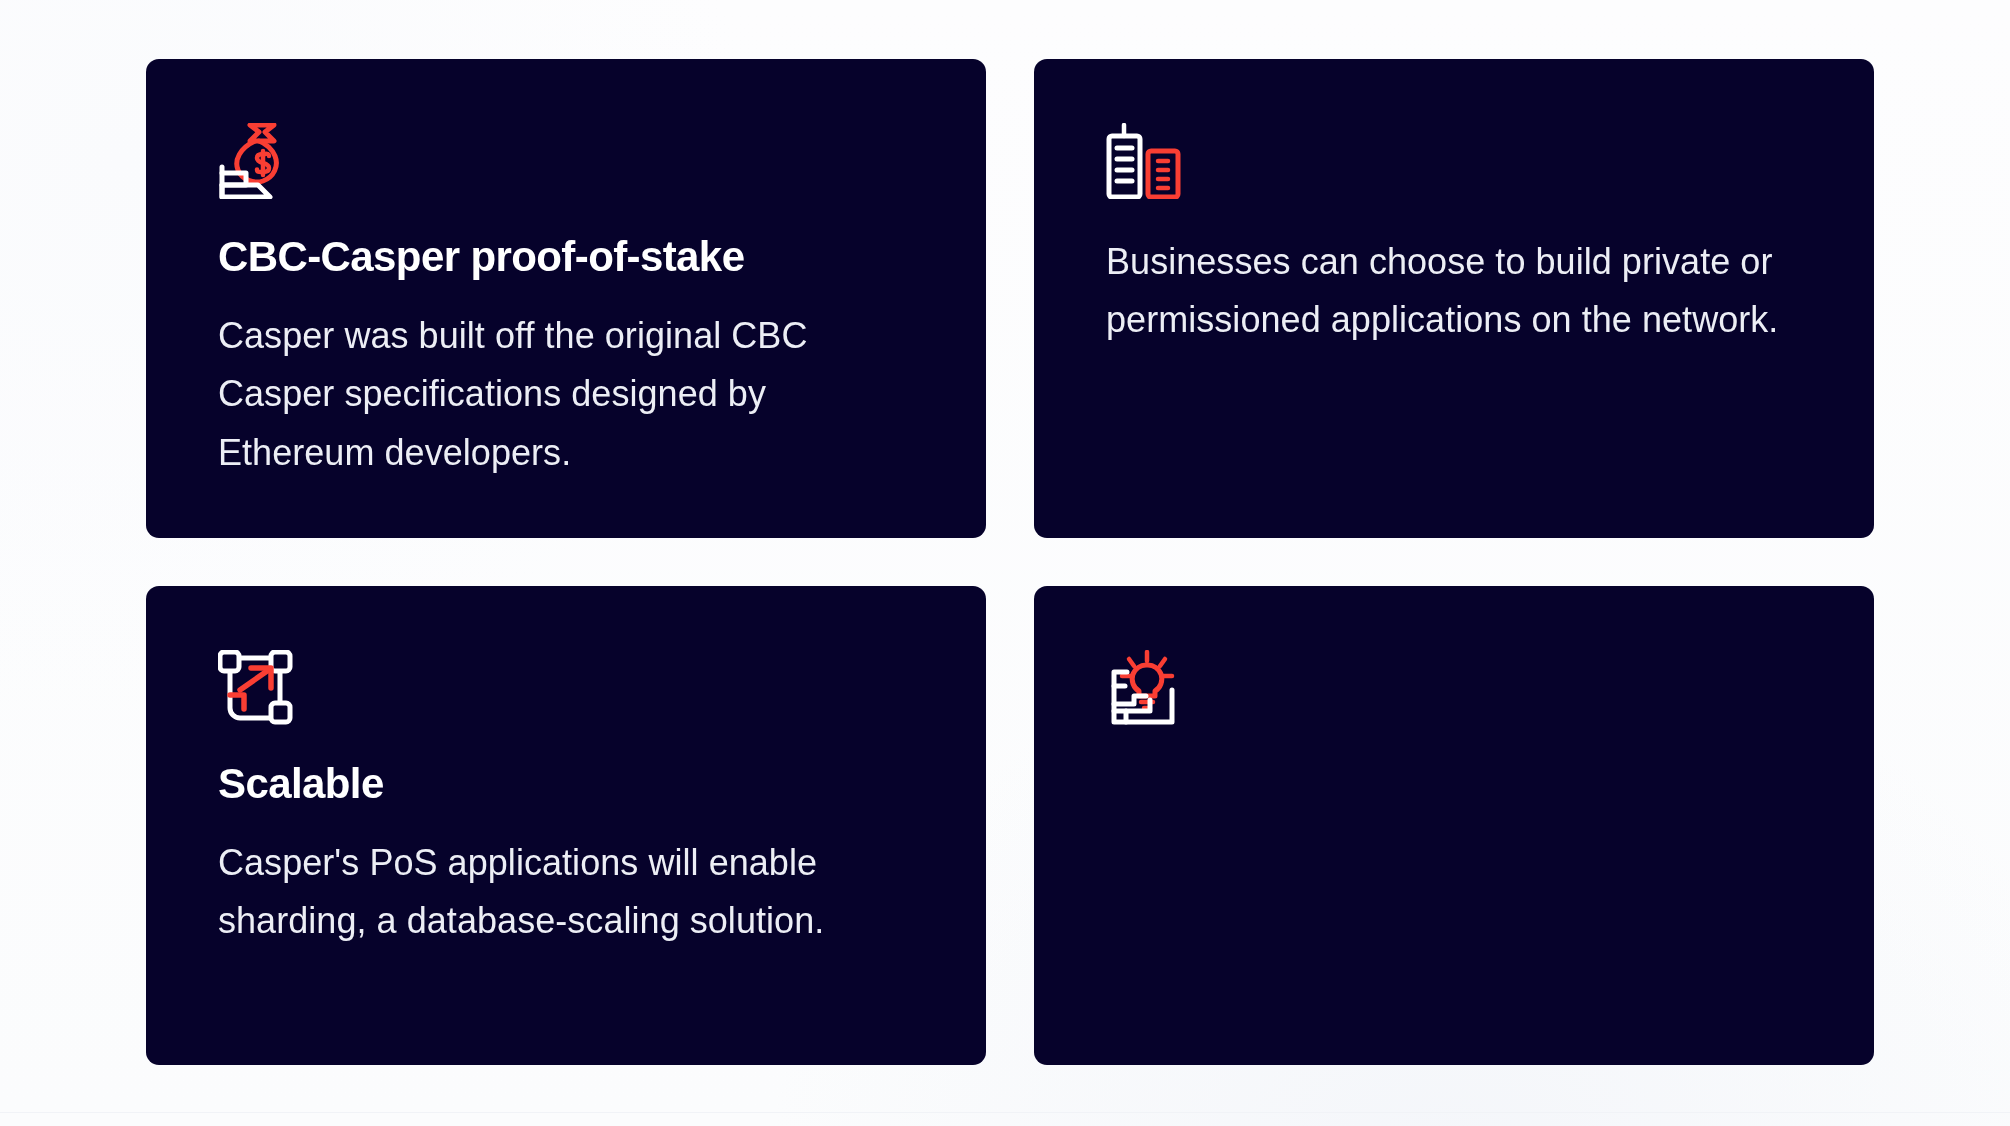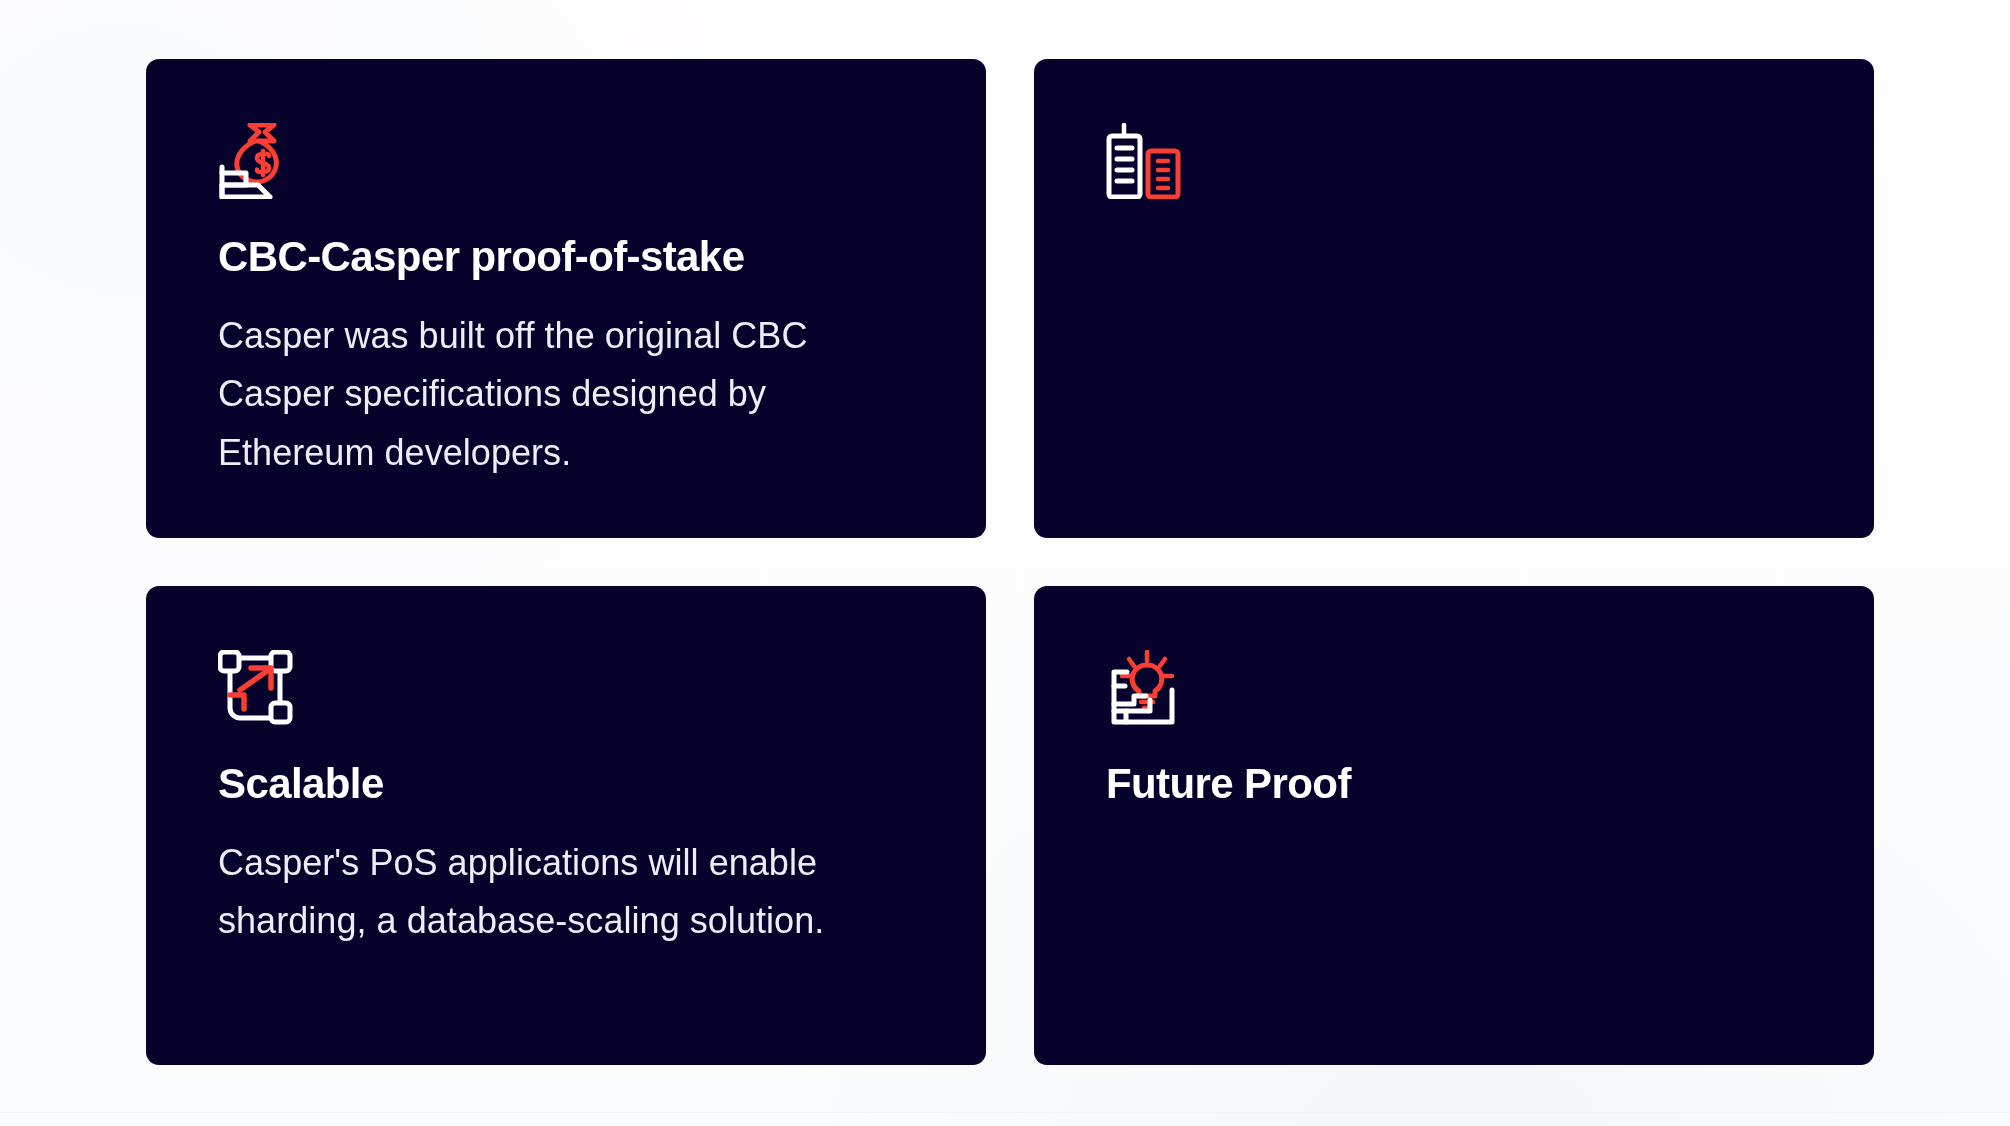--- a/index.html
+++ b/index.html
@@ -124,20 +124,21 @@
         <path d="M11 47 L26 47" stroke="#ffffff" stroke-width="5" stroke-linecap="round"></path>
         <path d="M11 58 L26 58" stroke="#ffffff" stroke-width="5" stroke-linecap="round"></path>
 
         <rect x="42" y="28" width="30" height="46" rx="3" stroke="#f93e33" stroke-width="5"></rect>
         <path d="M52 38 L62 38" stroke="#f93e33" stroke-width="4.5" stroke-linecap="round"></path>
         <path d="M52 47 L62 47" stroke="#f93e33" stroke-width="4.5" stroke-linecap="round"></path>
         <path d="M52 56 L62 56" stroke="#f93e33" stroke-width="4.5" stroke-linecap="round"></path>
         <path d="M52 65 L62 65" stroke="#f93e33" stroke-width="4.5" stroke-linecap="round"></path>
       </svg>
     </span>
+    <div class="card-body">Businesses can choose to build private or permissioned applications on the network.</div>
   </div>
 
   <div class="feature-card">
     <span class="card-icon">
       <svg viewBox="0 0 82 76" xmlns="http://www.w3.org/2000/svg" fill="none">
 
         <path d="M12 14 L12 58 A10 10 0 0 0 22 68 L62 68" stroke="#ffffff" stroke-width="5" stroke-linecap="round"></path>
         <path d="M12 8 L62 8" stroke="#ffffff" stroke-width="5" stroke-linecap="round"></path>
         <path d="M62 8 L62 56" stroke="#ffffff" stroke-width="5" stroke-linecap="round"></path>
 
@@ -169,16 +170,15 @@
         <path d="M35 52 L47 52" stroke="#f93e33" stroke-width="4.5" stroke-linecap="round"></path>
         <path d="M38 58 L44 58" stroke="#f93e33" stroke-width="4.5" stroke-linecap="round"></path>
 
         <path d="M21 22 L8 22 L8 72 L66 72 L66 40" stroke="#ffffff" stroke-width="5" stroke-linecap="round" stroke-linejoin="round"></path>
         <path d="M8 36 L19 36" stroke="#ffffff" stroke-width="5" stroke-linecap="round"></path>
         <path d="M8 54 L28 54 L28 46 L40 46" stroke="#ffffff" stroke-width="5" stroke-linecap="round" stroke-linejoin="round"></path>
         <path d="M20 61 L20 72" stroke="#ffffff" stroke-width="5" stroke-linecap="round"></path>
         <path d="M8 61 L44 61 L44 50" stroke="#ffffff" stroke-width="5" stroke-linecap="round" stroke-linejoin="round"></path>
       </svg>
     </span>
-    <div class="card-title">Future Proof</div>
   </div>
 
 </div>
 
 </body></html>

